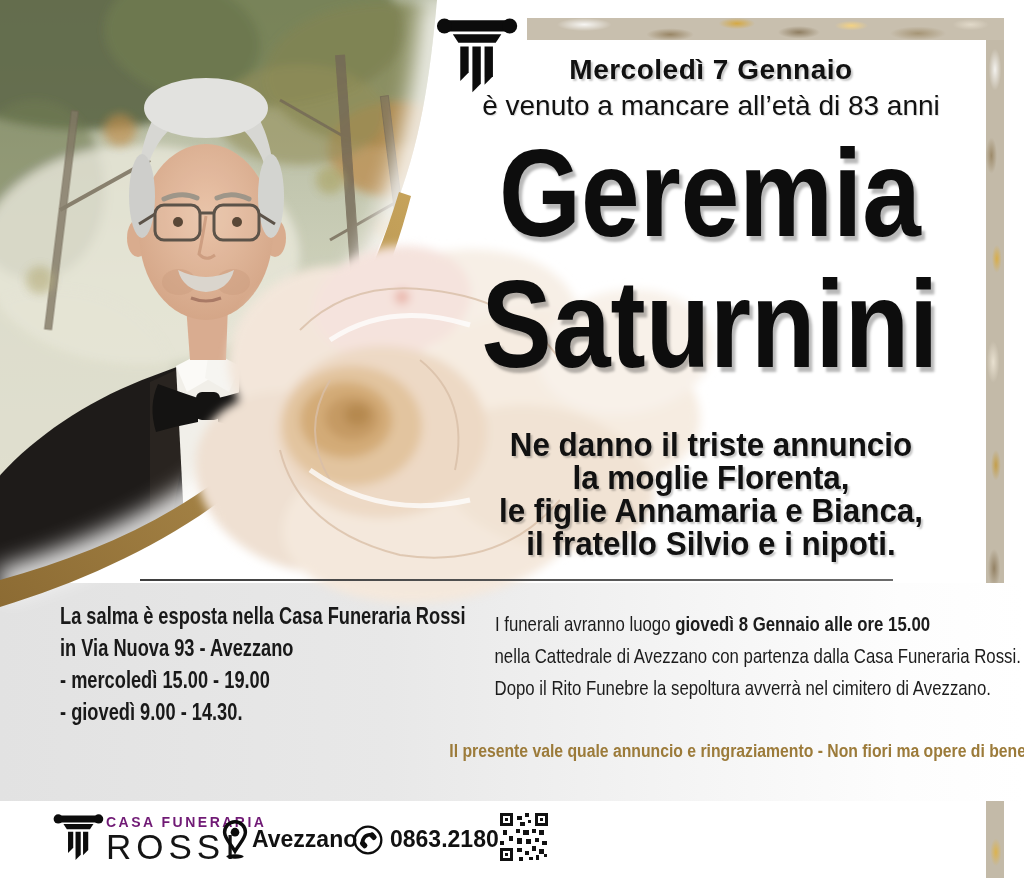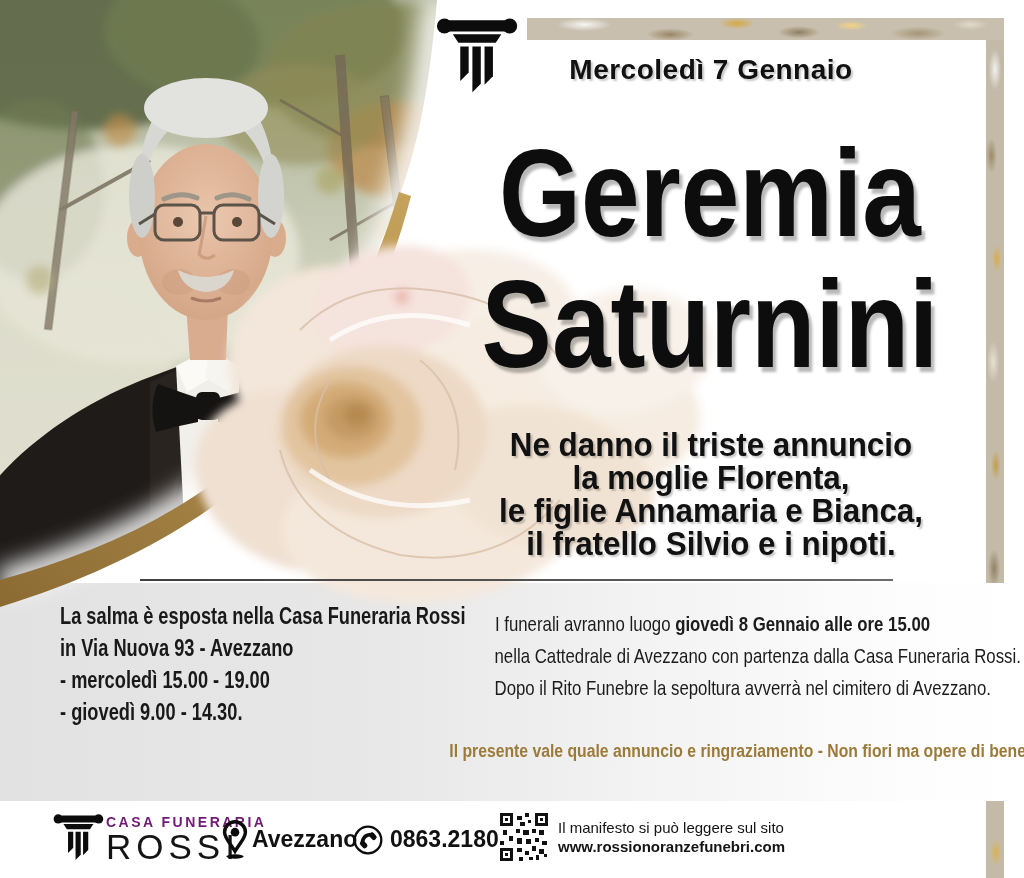--- a/index.html
+++ b/index.html
@@ -264,20 +264,21 @@
       <circle cx="9" cy="12" r="8"></circle>
       <circle cx="79" cy="12" r="8"></circle>
       <polygon points="18,21 70,21 64,30 24,30"></polygon>
       <polygon points="26,34 35,34 35,62 26,71"></polygon>
       <polygon points="39,34 48,34 48,74 39,83"></polygon>
       <polygon points="52,34 61,34 61,66 52,75"></polygon>
     </g>
   </svg>
 
   <div class="abs txt date-line">Mercoledì 7 Gennaio</div>
+  <div class="abs txt sub-line">è venuto a mancare all’età di 83 anni</div>
 
   <div class="abs txt name-block">
     <div>Geremia</div>
     <div>Saturnini</div>
   </div>
 
   <div class="abs txt announce">
     <div>Ne danno il triste annuncio</div>
     <div>la moglie Florenta,</div>
     <div>le figlie Annamaria e Bianca,</div>
@@ -357,16 +358,15 @@
       <rect x="17" y="26" width="3" height="3"></rect>
         <rect x="22" y="23" width="3" height="3"></rect>
       <rect x="27" y="25" width="3" height="3"></rect>
         <rect x="13" y="30" width="3" height="3"></rect>
       <rect x="20" y="30" width="3" height="2"></rect>
         <rect x="25" y="29" width="2" height="3"></rect>
       <rect x="30" y="28" width="2" height="2"></rect>
     </g>
   </svg>
   <div class="abs site-text">
-    <div><span>Il manifesto si può leggere sul sito </span><b>www.rossionoranzefunebri.com</b></div>
   </div>
 
 </div>
 
 </body></html>

